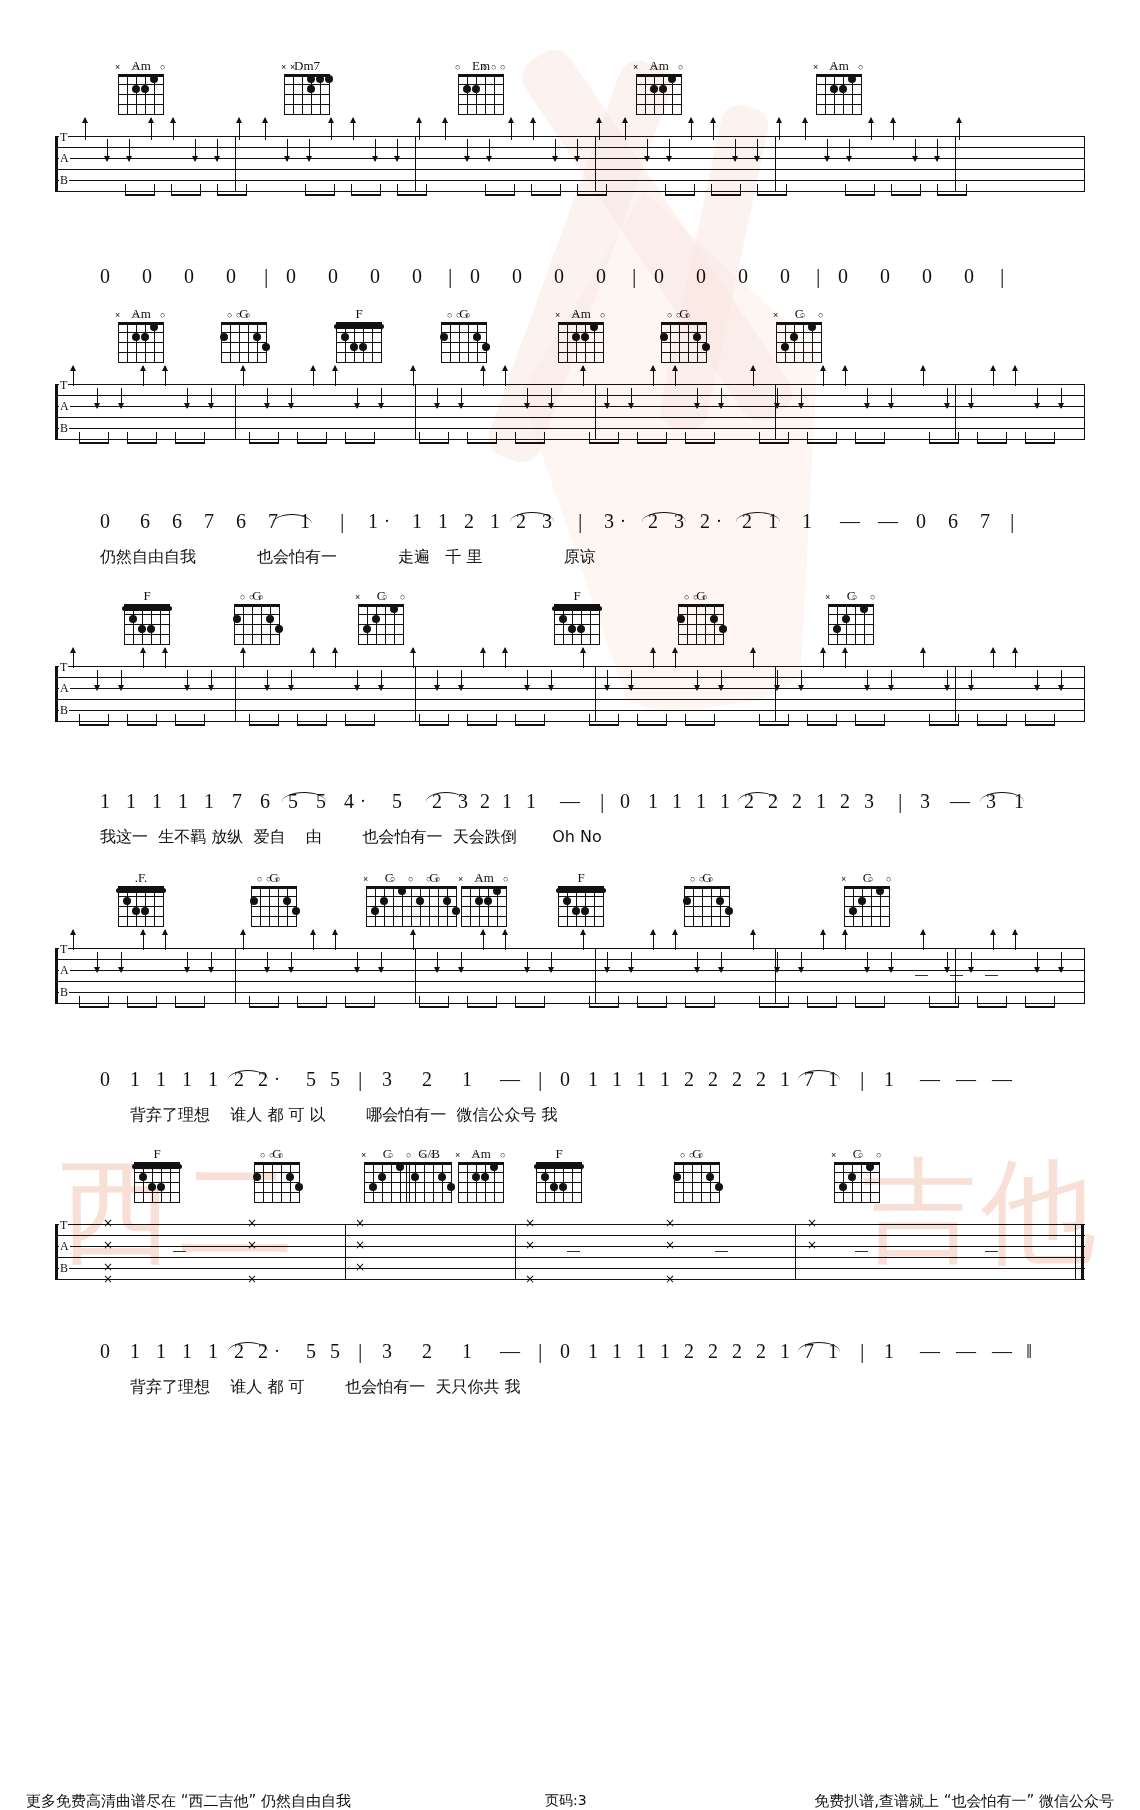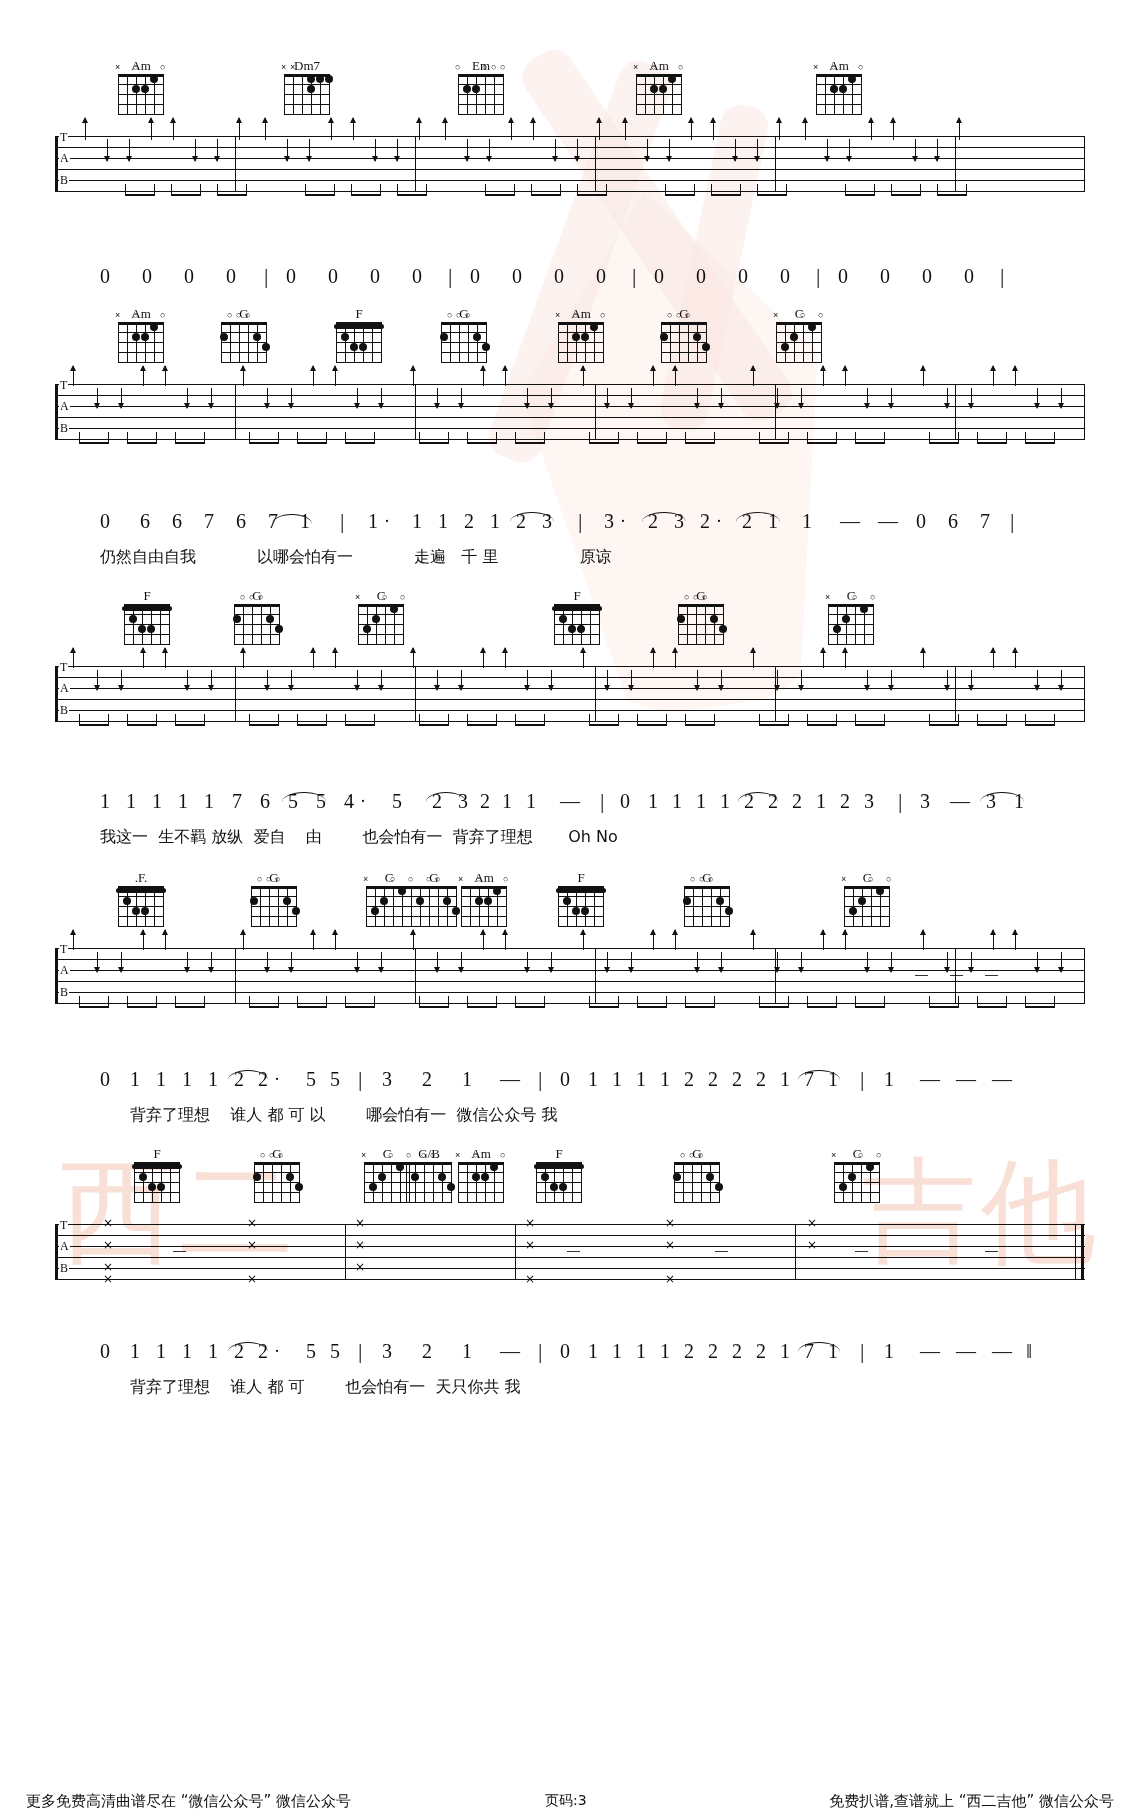--- a/index.html
+++ b/index.html
@@ -643,21 +643,21 @@
   <span class="num" style="left:768px">1<span class="dotu">·</span></span>
   <div class="slur" style="left:736px;top:2px;width:44px;"></div>
   <span class="num" style="left:802px">1<span class="dotu">·</span></span>
   <span class="num" style="left:840px">—</span>
   <span class="num" style="left:878px">—</span>
   <span class="num" style="left:916px">0</span>
   <span class="num" style="left:948px">6</span>
   <span class="num" style="left:980px">7</span>
   <span class="pipe" style="left:1010px">|</span>
 </div>
-<div class="lyr" style="left:100px;top:548px;">仍然自由自我            以哪会怕有一            走遍   千 里                原谅</div>
+<div class="lyr" style="left:100px;top:548px;">仍然自由自我            也会怕有一            走遍   千 里                原谅</div>
 
 <div class="system" style="top:590px;">
   <div class="chordrow">
     <div class="chord" style="left:118px;">
       <div class="cname">F</div>
       <div class="grid">
           <div class="nut"></div>
         <div class="fretline" style="top:10px"></div>
           <div class="fretline" style="top:20px"></div>
           <div class="fretline" style="top:30px"></div>
@@ -934,21 +934,21 @@
   <span class="num" style="left:840px">2<span class="dotu">·</span></span>
   <span class="num" style="left:864px">3<span class="dotu">·</span></span>
   <div class="slur" style="left:738px;top:2px;width:40px;"></div>
   <span class="pipe" style="left:898px">|</span>
   <span class="num" style="left:920px">3<span class="dotu">·</span></span>
   <span class="num" style="left:950px">—</span>
   <span class="num" style="left:986px">3<span class="dotu">·</span></span>
   <span class="num" style="left:1014px">1<span class="dotu">·</span></span>
   <div class="slur" style="left:980px;top:2px;width:44px;"></div>
 </div>
-<div class="lyr" style="left:100px;top:828px;">我这一  生不羁 放纵  爱自    由        也会怕有一  背弃了理想       Oh No</div>
+<div class="lyr" style="left:100px;top:828px;">我这一  生不羁 放纵  爱自    由        也会怕有一  天会跌倒       Oh No</div>
 
 <div class="system" style="top:872px;">
   <div class="chordrow">
     <div class="chord" style="left:112px;">
       <div class="cname">.F.</div>
       <div class="grid">
           <div class="nut"></div>
         <div class="fretline" style="top:10px"></div>
           <div class="fretline" style="top:20px"></div>
           <div class="fretline" style="top:30px"></div>
@@ -1527,16 +1527,16 @@
   <span class="pipe" style="left:860px">|</span>
   <span class="num" style="left:884px">1<span class="dotu">·</span></span>
   <span class="num" style="left:920px">—</span>
   <span class="num" style="left:956px">—</span>
   <span class="num" style="left:992px">—</span>
   <span class="pipe" style="left:1026px">‖</span>
 </div>
 <div class="lyr" style="left:130px;top:1378px;">背弃了理想    谁人 都 可        也会怕有一  天只你共 我</div>
 
 <div class="footer">
-  <div class="fl">更多免费高清曲谱尽在 “微信公众号” 微信公众号</div>
+  <div class="fl">更多免费高清曲谱尽在 “西二吉他” 仍然自由自我</div>
   <div class="fc">页码:3</div>
-  <div class="fr">免费扒谱,查谱就上 “西二吉他” 微信公众号</div>
+  <div class="fr">免费扒谱,查谱就上 “也会怕有一” 微信公众号</div>
 </div>
 
 </body></html>

